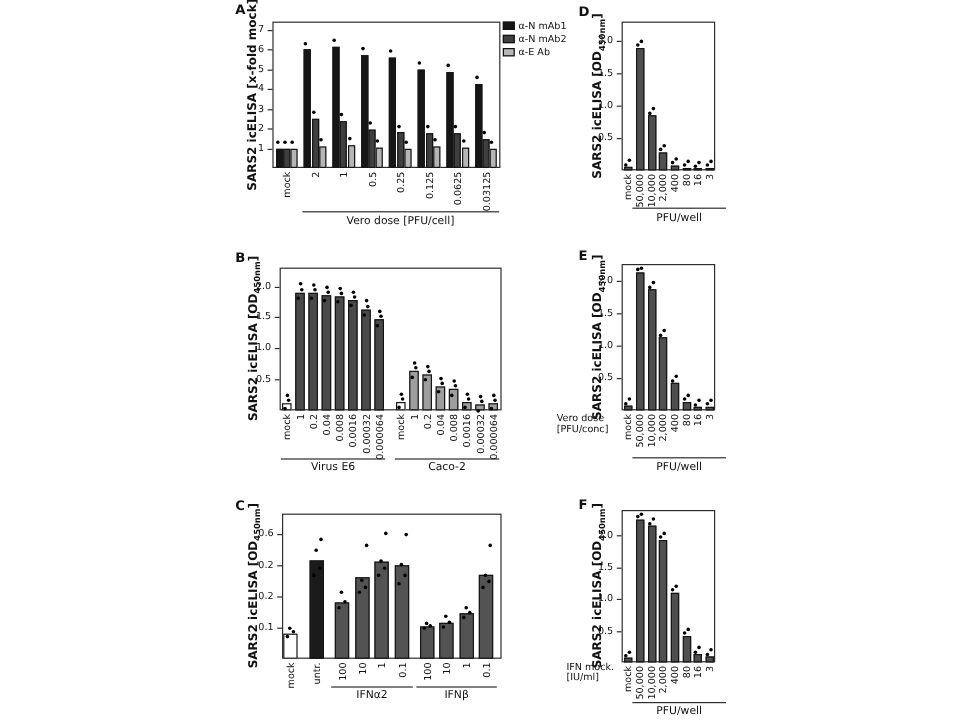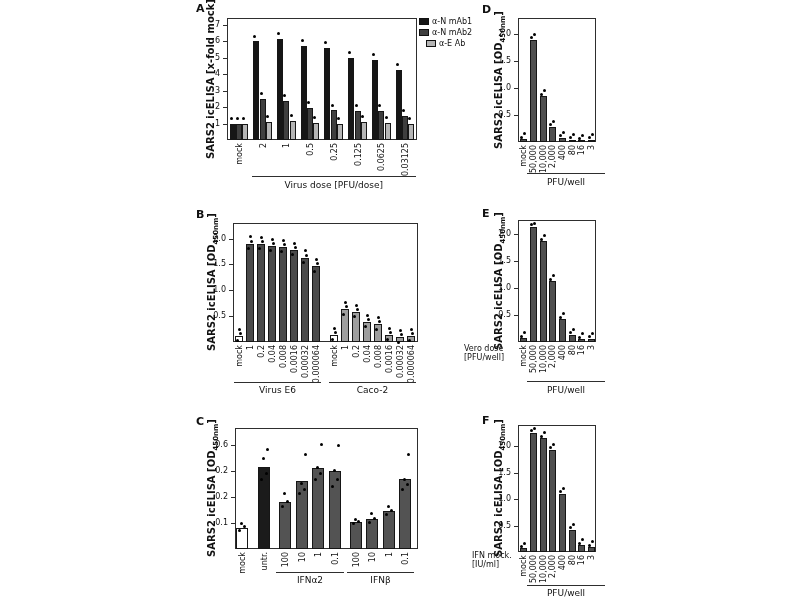--- a/index.html
+++ b/index.html
@@ -14,21 +14,21 @@
   .ylab{position:absolute;width:240px;height:14px;font-size:10px;font-weight:bold;color:#111;
         text-align:center;transform:rotate(-90deg);white-space:nowrap;}
   .ylab sub{font-size:7px;}
   .panel-letter{position:absolute;font-size:11px;font-weight:bold;color:#111;}
   .rule{position:absolute;height:1px;background:#2e2e2e;}
   .rule-label{position:absolute;font-size:9px;color:#111;text-align:center;white-space:nowrap;}
   .side-label{position:absolute;font-size:8px;color:#111;white-space:nowrap;line-height:9px;}
   .dot{position:absolute;width:3px;height:3px;border-radius:50%;background:#000;}
   .ann{position:absolute;font-size:9px;color:#111;text-align:right;white-space:nowrap;}
   .legend{position:absolute;}
-  .legend-row{display:flex;align-items:center;height:11px;justify-content:center;}
+  .legend-row{display:flex;align-items:center;height:11px;}
   .swatch{display:inline-block;width:10px;height:7px;border:1px solid #111;box-sizing:border-box;}
   .legend-text{font-size:8px;color:#111;margin-left:3px;white-space:nowrap;}
 </style>
 </head>
 <body>
 
 <div id="canvas">
 
   <div class="panel-letter" style="left:196px;top:2px;">A</div>
   <div class="panel-letter" style="left:196px;top:208px;">B</div>
@@ -43,21 +43,21 @@
   <div class="ylab" style="left:380px;top:73px;"><span>SARS2 icELISA [OD</span><sub>450nm</sub><span>]</span></div>
   <div class="ylab" style="left:380px;top:274px;"><span>SARS2 icELISA [OD</span><sub>450nm</sub><span>]</span></div>
   <div class="ylab" style="left:380px;top:481px;"><span>SARS2 icELISA [OD</span><sub>450nm</sub><span>]</span></div>
 
   <div class="ann" style="left:518px;top:22px;width:70px;">6 h p.i.</div>
   <div class="ann" style="left:518px;top:224px;width:70px;">15 h p.i.</div>
   <div class="ann" style="left:518px;top:429px;width:70px;">22 h p.i.</div>
 
   <div class="side-label" style="left:464px;top:344px;">
     <div>Vero dose</div>
-    <div>[PFU/well]</div>
+    <div>[PFU/conc]</div>
   </div>
   <div class="side-label" style="left:472px;top:551px;">
     <div>IFN mock.</div>
     <div>[IU/ml]</div>
   </div>
 
   <div class="legend" style="left:419px;top:16px;">
       <div class="legend-row">
         <span class="swatch" style="background: rgb(22, 22, 22);"></span>
         <span class="legend-text">α-N mAb1</span>
@@ -137,21 +137,21 @@
     <div class="dot" style="left: 408.25px; top: 117.475px;"></div>
     <div class="xcat" style="left: 235px; top: 143px;">mock</div>
     <div class="xcat" style="left: 258.7px; top: 143px;">2</div>
     <div class="xcat" style="left: 282.4px; top: 143px;">1</div>
     <div class="xcat" style="left: 306.1px; top: 143px;">0.5</div>
     <div class="xcat" style="left: 329.8px; top: 143px;">0.25</div>
     <div class="xcat" style="left: 353.5px; top: 143px;">0.125</div>
     <div class="xcat" style="left: 377.2px; top: 143px;">0.0625</div>
     <div class="xcat" style="left: 400.9px; top: 143px;">0.03125</div>
     <div class="rule" style="left: 251.7px; top: 176px; width: 164.2px;"></div>
-    <div class="rule-label" style="left: 251.7px; top: 180px; width: 164.2px;">Virus dose [PFU/dose]</div>
+    <div class="rule-label" style="left: 251.7px; top: 180px; width: 164.2px;">Vero dose [PFU/cell]</div>
     <div class="plot-box" style="left: 233px; top: 223px; width: 185px; height: 119px;"></div>
     <div class="ytick-mark" style="left: 229px; top: 316.13px;"></div>
     <div class="ytick-label" style="left: 203px; top: 311.13px; width: 23px;">0.5</div>
     <div class="ytick-mark" style="left: 229px; top: 290.261px;"></div>
     <div class="ytick-label" style="left: 203px; top: 285.261px; width: 23px;">1.0</div>
     <div class="ytick-mark" style="left: 229px; top: 264.391px;"></div>
     <div class="ytick-label" style="left: 203px; top: 259.391px; width: 23px;">1.5</div>
     <div class="ytick-mark" style="left: 229px; top: 238.522px;"></div>
     <div class="ytick-label" style="left: 203px; top: 233.522px; width: 23px;">2.0</div>
     <div class="bar" style="left: 235px; top: 335.791px; width: 8px; height: 6.2087px; background: rgb(255, 255, 255);"></div>

